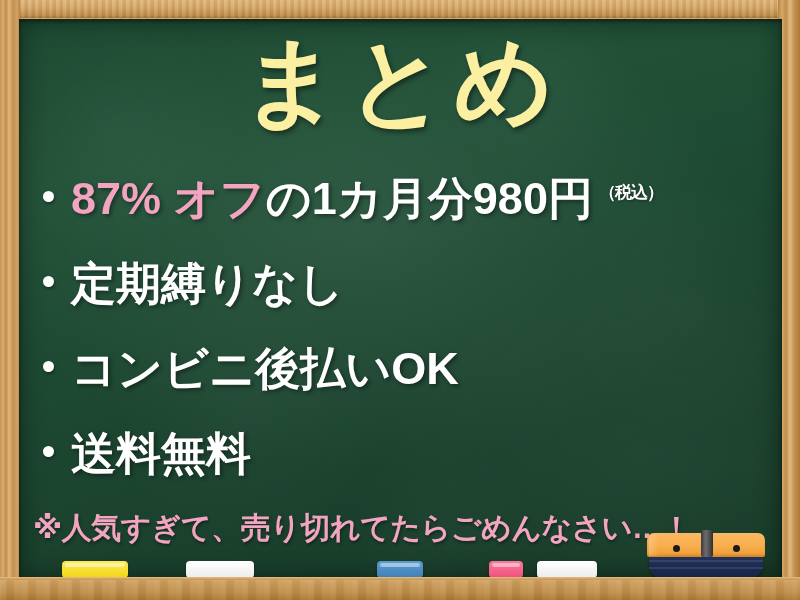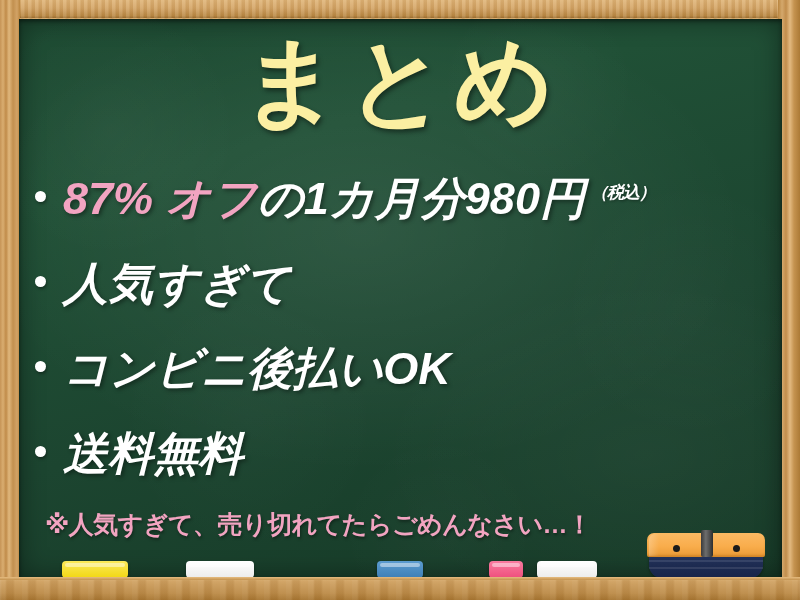--- a/index.html
+++ b/index.html
@@ -111,24 +111,23 @@
     line-height: 1.15;
     font-weight: 700;
     letter-spacing: 6px;
     color: #fbefa2;
     text-shadow: 2px 3px 5px rgba(0,0,0,0.45);
     white-space: nowrap;
   }
 
   .bullets {
     position: absolute;
-    left: 16px;
+    left: 24px;
     top: 150px;
     width: 730px;
-    font-style: italic;
   }
   .bullet-row {
     display: flex;
     align-items: baseline;
     height: 85px;
     white-space: nowrap;
   }
   .dot {
     display: inline-block;
     width: 11px;
@@ -157,23 +156,23 @@
     color: #ffffff;
     margin-left: 6px;
     position: relative;
     top: -16px;
     letter-spacing: -1px;
     text-shadow: 1px 1px 3px rgba(0,0,0,0.4);
   }
 
   .note {
     position: absolute;
-    left: 26px;
+    left: 14px;
     top: 489px;
-    font-size: 25px;
+    font-size: 30px;
     font-weight: 700;
     color: #f2a4c1;
     letter-spacing: -0.5px;
     white-space: nowrap;
     text-shadow: 1px 2px 3px rgba(0,0,0,0.38);
     text-align: right;
   }
 
   
   .chalk {
@@ -293,21 +292,21 @@
 
       <div class="bullets">
 
         <div class="bullet-row">
           <span class="dot"></span>
           <span class="btxt"><span class="pink">87% オフ</span><span>の1カ月分980円</span><span class="sup">（税込）</span></span>
         </div>
 
         <div class="bullet-row">
           <span class="dot"></span>
-          <span class="btxt"><span>人気すぎて</span></span>
+          <span class="btxt"><span>定期縛りなし</span></span>
         </div>
 
         <div class="bullet-row">
           <span class="dot"></span>
           <span class="btxt"><span>コンビニ後払いOK</span></span>
         </div>
 
         <div class="bullet-row">
           <span class="dot"></span>
           <span class="btxt"><span>送料無料</span></span>

